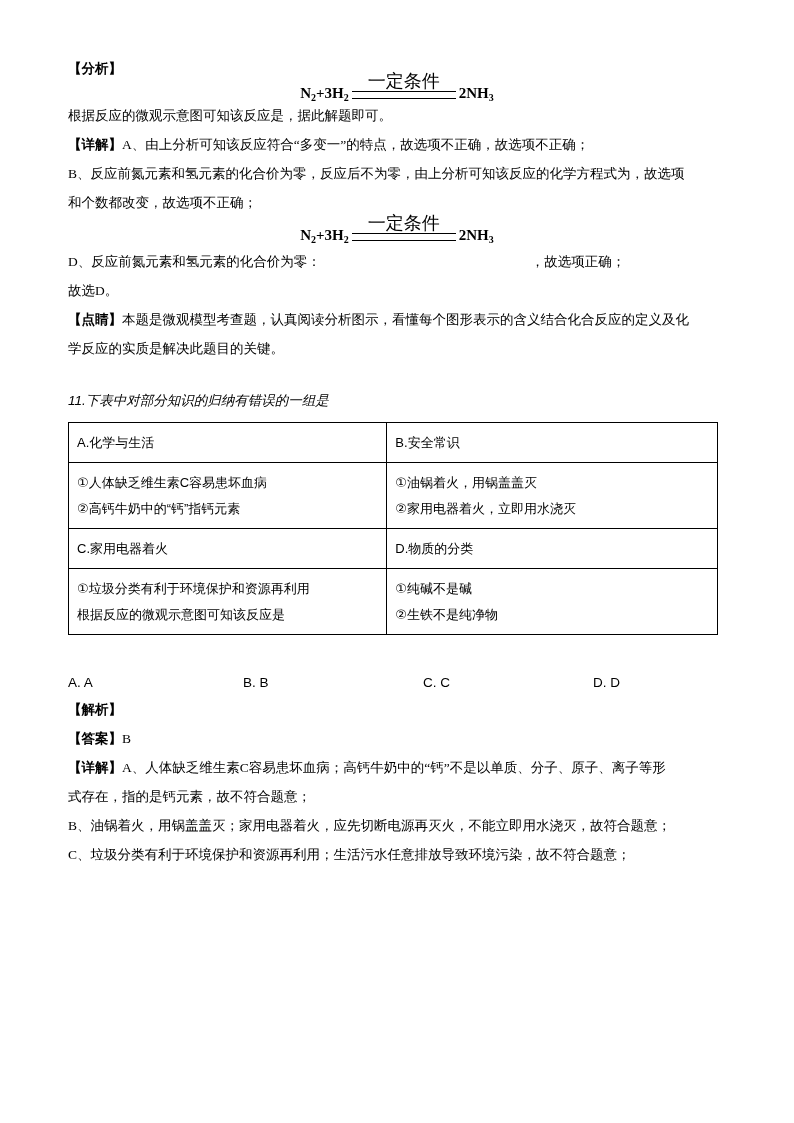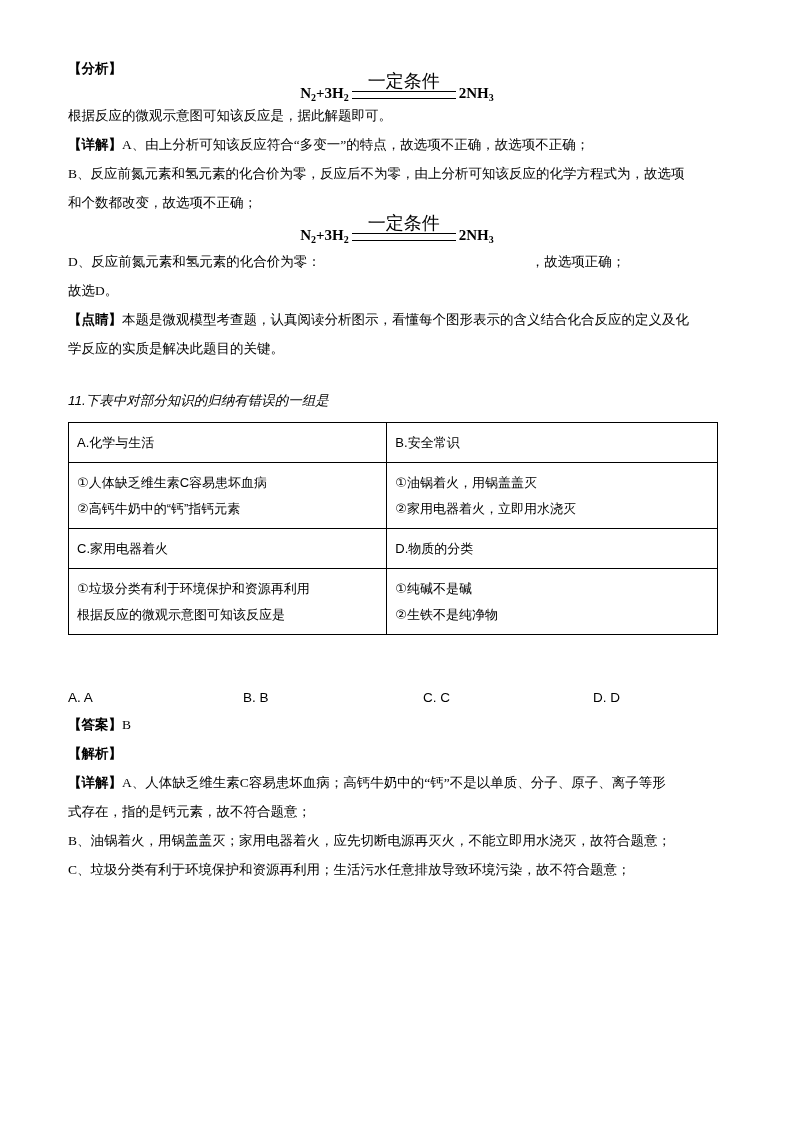--- a/index.html
+++ b/index.html
@@ -91,21 +91,21 @@
     padding: 7px 10px 7px 8px;
     vertical-align: top;
     font-family: "Liberation Sans", "DejaVu Sans", sans-serif;
     font-size: 13px;
     line-height: 1.95;
   }
   td.col-left { width: 49%; }
   td.col-right { width: 51%; }
   .cell-line { display: block; }
   .choices {
-    margin-top: 50px;
+    margin-top: 35px;
     display: flex;
     width: 650px;
   }
   .choices > span {
     display: inline-block;
   }
   .ch1 { width: 175px; }
   .ch2 { width: 180px; }
   .ch3 { width: 170px; }
   .ch4 { width: 120px; }
@@ -206,25 +206,25 @@
     </table>
   </div>
 
   <div class="choices sans">
     <span class="ch1">A. A</span>
     <span class="ch2">B. B</span>
     <span class="ch3">C. C</span>
     <span class="ch4">D. D</span>
   </div>
 
+  <div class="para bold">【解析】</div>
+
   <div class="para">
     <span class="bold">【答案】</span><span>B</span>
   </div>
-
-  <div class="para bold">【解析】</div>
 
   <div class="para">
     <span class="bold">【详解】</span><span>A、人体缺乏维生素C容易患坏血病；高钙牛奶中的“钙”不是以单质、分子、原子、离子等形</span>
   </div>
   <div class="para">式存在，指的是钙元素，故不符合题意；</div>
   <div class="para">B、油锅着火，用锅盖盖灭；家用电器着火，应先切断电源再灭火，不能立即用水浇灭，故符合题意；</div>
   <div class="para">C、垃圾分类有利于环境保护和资源再利用；生活污水任意排放导致环境污染，故不符合题意；</div>
 
 </div>
 

